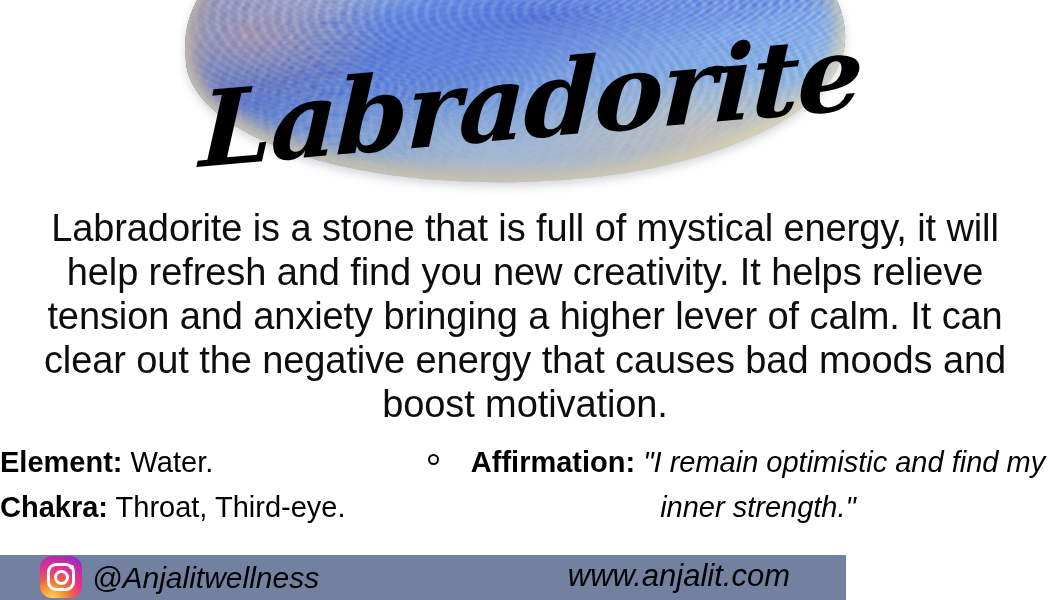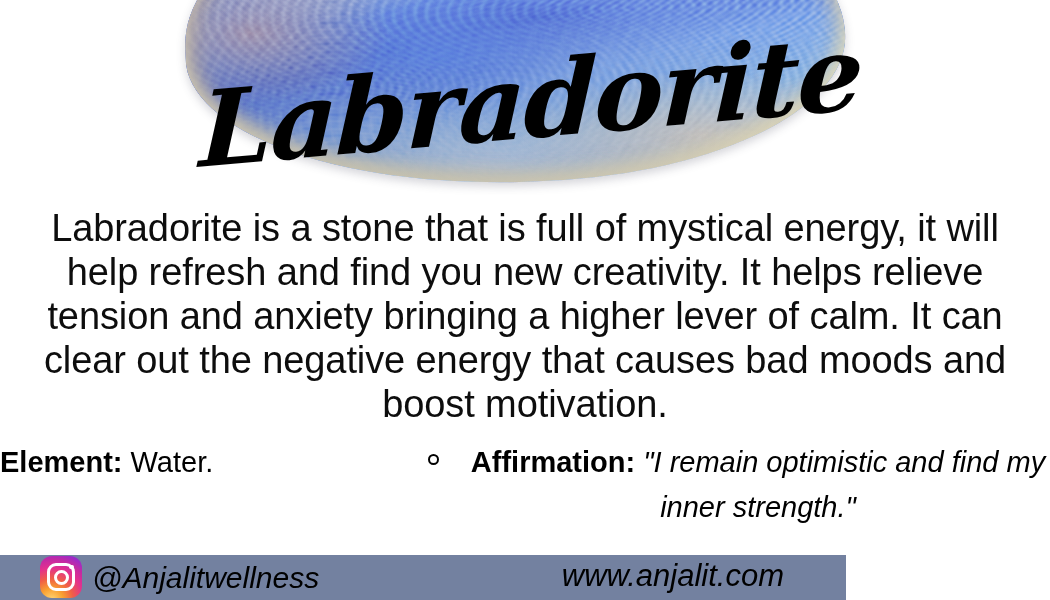--- a/index.html
+++ b/index.html
@@ -232,21 +232,21 @@
     left: 92px;
     top: 4px;
     font-family: "Liberation Sans Narrow", "Liberation Sans", sans-serif;
     font-style: italic;
     font-size: 30px;
     line-height: 38px;
     color: #000;
   }
   .website {
     position: absolute;
-    right: 62px;
+    right: 56px;
     top: 2px;
     font-family: "Liberation Sans Narrow", "Liberation Sans", sans-serif;
     font-style: italic;
     font-size: 31px;
     line-height: 38px;
     color: #000;
   }
 </style>
 </head>
 <body>
@@ -270,20 +270,24 @@
 
   <div class="description">Labradorite is a stone that is full of mystical energy, it will help refresh and find you new creativity. It helps relieve tension and anxiety bringing a higher lever of calm. It can clear out the negative energy that causes bad moods and boost motivation.</div>
 
   <div class="props">
 
     <div class="props-left">
       <div>
         <span class="k">Element:</span>
         <span class="v">Water.</span>
       </div>
+      <div>
+        <span class="k">Chakra:</span>
+        <span class="v">Throat, Third-eye.</span>
+      </div>
     </div>
 
     <div class="props-right">
       <span class="bullet"></span>
       <div class="affirm">
         <span class="k">Affirmation:</span>
         <span class="q">"I remain optimistic and find my inner strength."</span>
       </div>
     </div>
 

